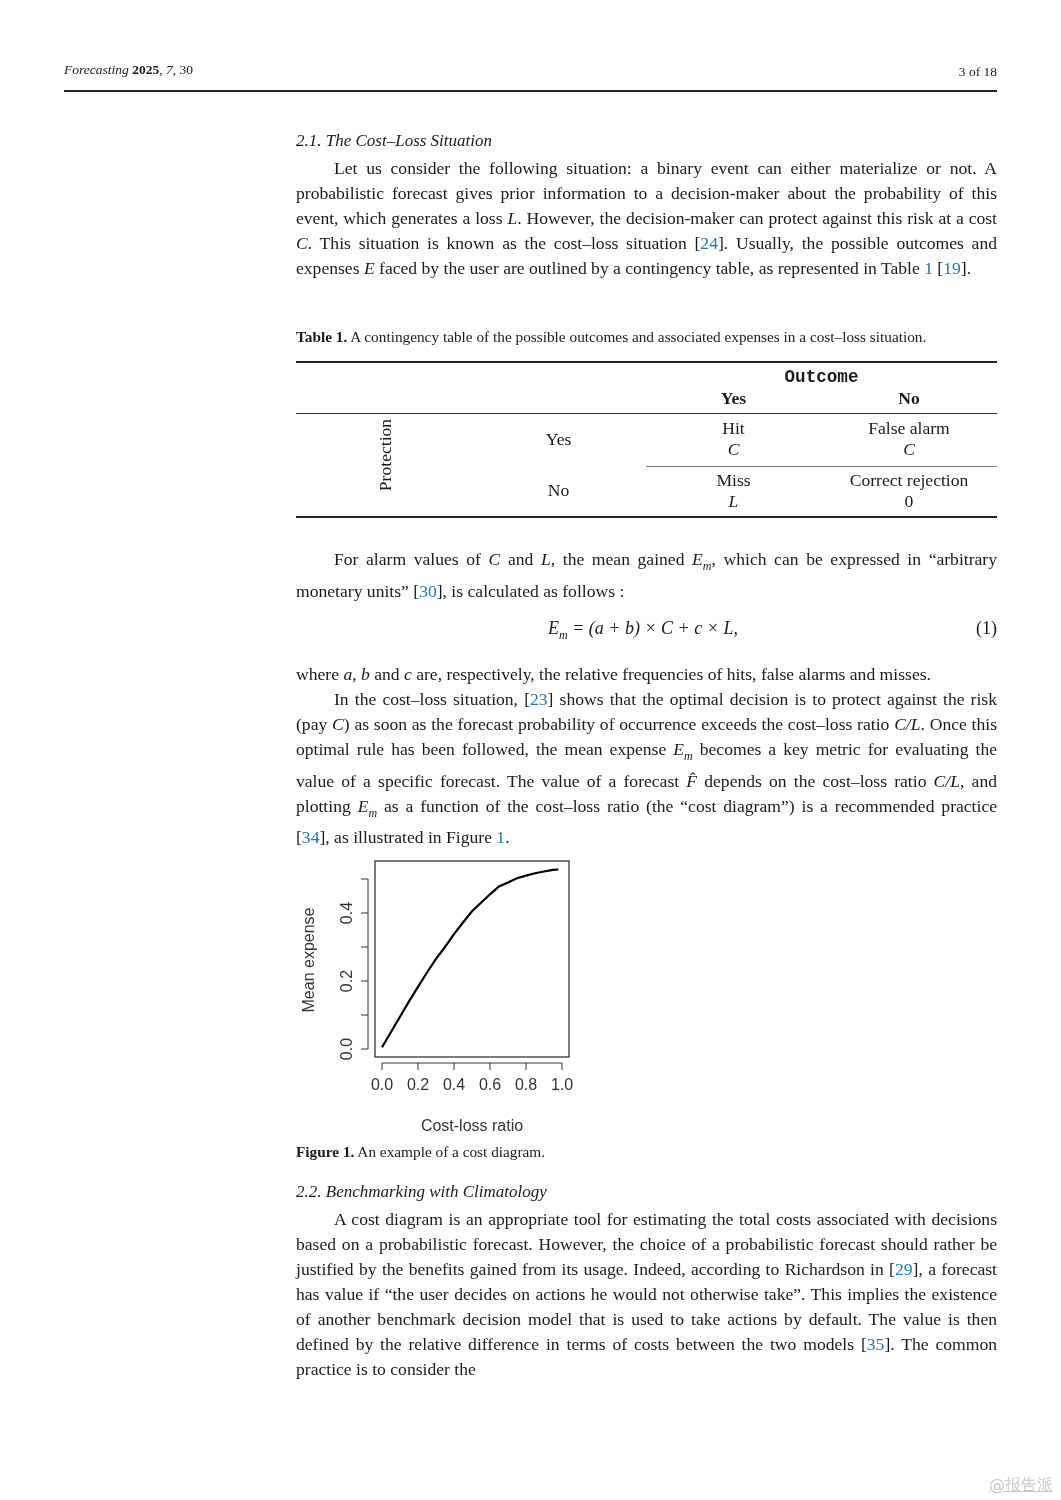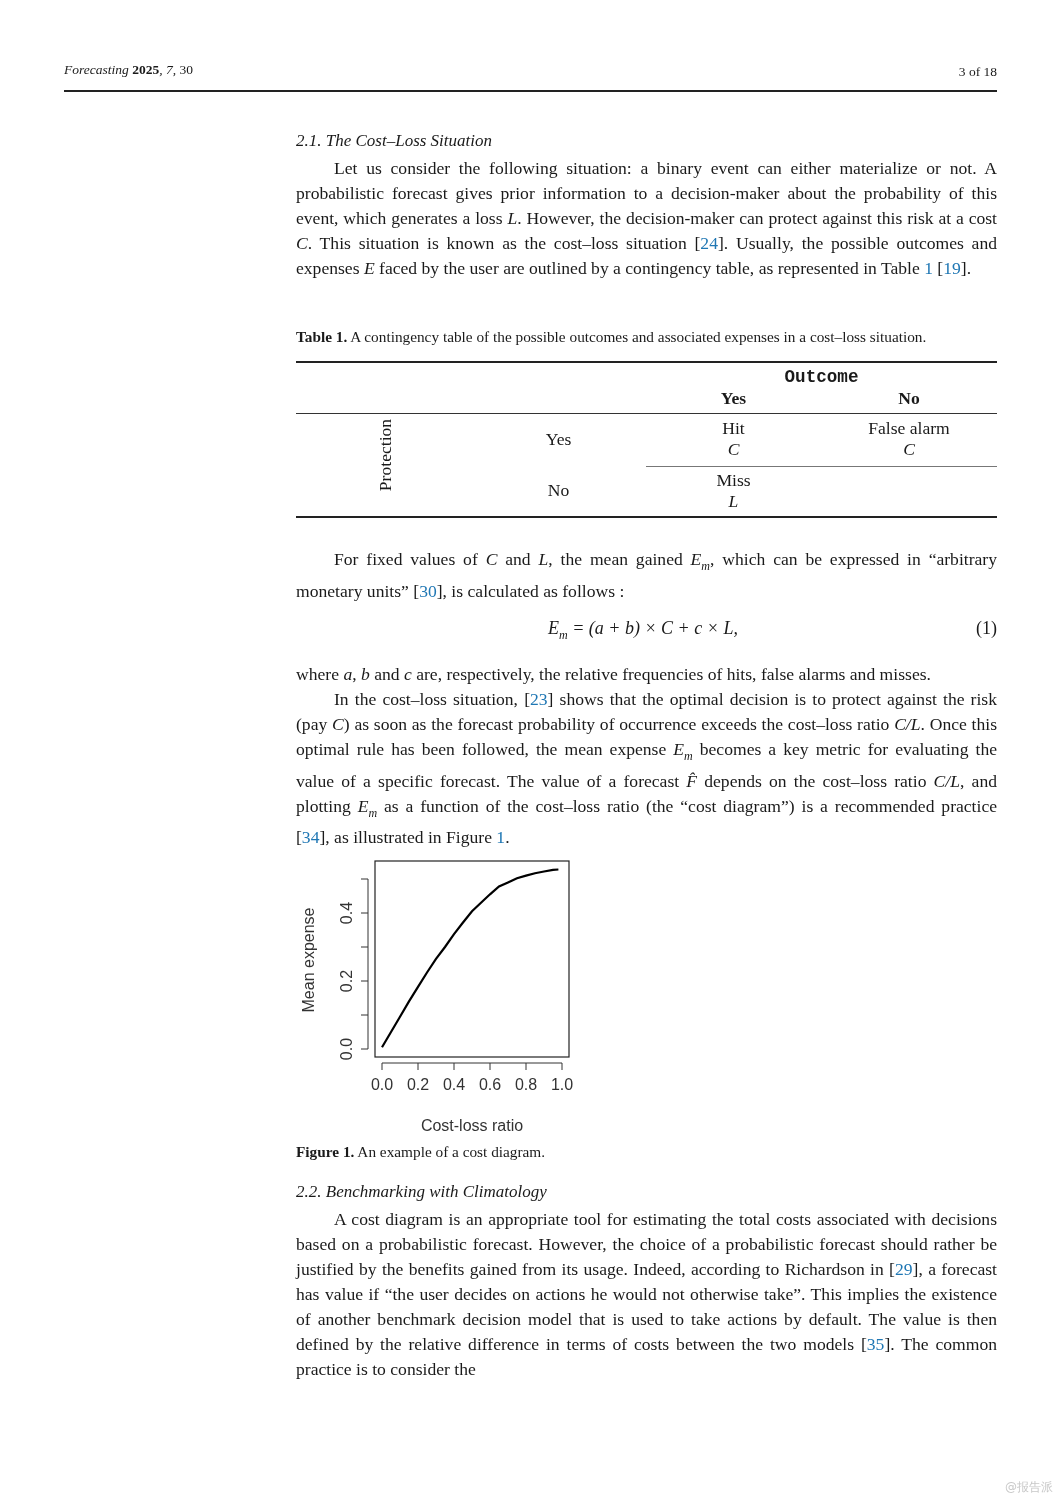--- a/index.html
+++ b/index.html
@@ -26,22 +26,22 @@
   .cell { position: absolute; text-align: center; line-height: 21px; }
 
   .equation { position: absolute; left: 296px; top: 618px; width: 701px; font-size: 18px; }
   .equation .eq { position: absolute; left: 252px; font-style: italic; }
   .equation .num { position: absolute; right: 0; }
 
   .chart { position: absolute; left: 296px; top: 850px; width: 300px; height: 290px;
            font-family: "Liberation Sans", "DejaVu Sans", sans-serif; color: #333; }
   .fig-caption { position: absolute; left: 296px; top: 1143px; font-size: 15.3px; }
   .fig-caption b { font-weight: bold; }
-  .watermark { position: absolute; right: 8px; bottom: 4px; font-size: 12px; color: #c8c8c8;
-               font-family: "DejaVu Sans", sans-serif; }
+  .watermark { position: absolute; right: 8px; bottom: 4px; font-size: 16px; color: #c8c8c8;
+               font-family: "DejaVu Sans", sans-serif; text-decoration: underline; }
 </style>
 </head>
 <body>
 
 <div class="header">
   <span class="left"><span>Forecasting</span> <b>2025</b>, <span class="math">7</span>, <span style="font-style:normal">30</span></span>
   <span class="right">3 of 18</span>
 </div>
 <div class="header-rule"></div>
 
@@ -70,26 +70,30 @@
       <div class="math">C</div>
     </div>
 
   <div class="rule thin" style="left:350px; top:105px; width:351px; background:#777;"></div>
 
   <div class="cell" style="left:200px; width:125px; top:119px;">No</div>
   <div class="cell" style="left:350px; width:175px; top:109px;">
       <div>Miss</div>
       <div class="math">L</div>
     </div>
+  <div class="cell" style="left:525px; width:176px; top:109px;">
+      <div>Correct rejection</div>
+      <div>0</div>
+    </div>
 
   <div class="rule" style="top:155px; width:701px;"></div>
 </div>
 
 <div class="col" style="top:547px;">
-  <p class="para indent"><span>For fixed values of </span><span class="math">C</span><span> and </span><span class="math">L</span><span>, the mean gained </span><span class="math"><span>E</span><sub style="font-size:12px;">m</sub></span><span>, which can be expressed in “arbitrary monetary units” [</span><a class="ref">30</a><span>], is calculated as follows :</span></p>
+  <p class="para indent"><span>For alarm values of </span><span class="math">C</span><span> and </span><span class="math">L</span><span>, the mean gained </span><span class="math"><span>E</span><sub style="font-size:12px;">m</sub></span><span>, which can be expressed in “arbitrary monetary units” [</span><a class="ref">30</a><span>], is calculated as follows :</span></p>
 </div>
 
 <div class="equation">
   <span class="eq"><span>E</span><sub style="font-size:12px;">m</sub><span> = (a + b) × C + c × L,</span></span>
   <span class="num">(1)</span>
 </div>
 
 <div class="col" style="top:662px;">
   <p class="para"><span>where </span><span class="math">a</span><span>, </span><span class="math">b</span><span> and </span><span class="math">c</span><span> are, respectively, the relative frequencies of hits, false alarms and misses.</span></p>
   <p class="para indent"><span>In the cost–loss situation, [</span><a class="ref">23</a><span>] shows that the optimal decision is to protect against the risk (pay </span><span class="math">C</span><span>) as soon as the forecast probability of occurrence exceeds the cost–loss ratio </span><span class="math">C/L</span><span>. Once this optimal rule has been followed, the mean expense </span><span class="math"><span>E</span><sub style="font-size:12px;">m</sub></span><span> becomes a key metric for evaluating the value of a specific forecast. The value of a forecast </span><span class="math">F̂</span><span> depends on the cost–loss ratio </span><span class="math">C/L</span><span>, and plotting </span><span class="math"><span>E</span><sub style="font-size:12px;">m</sub></span><span> as a function of the cost–loss ratio (the “cost diagram”) is a recommended practice [</span><a class="ref">34</a><span>], as illustrated in Figure </span><a class="ref">1</a><span>.</span></p>

